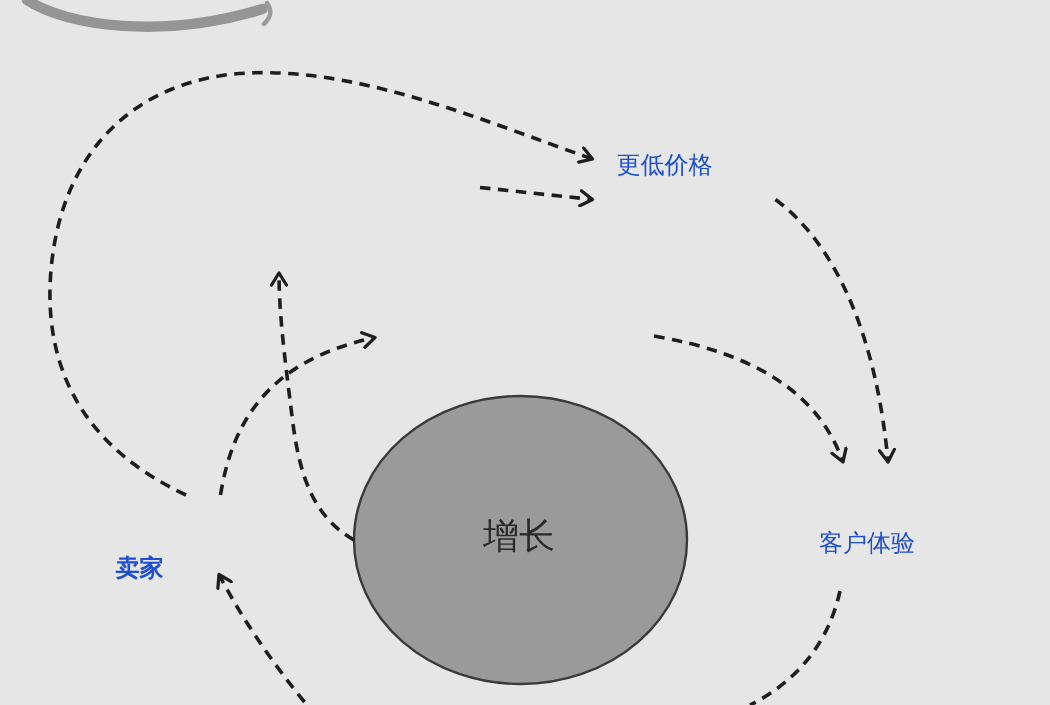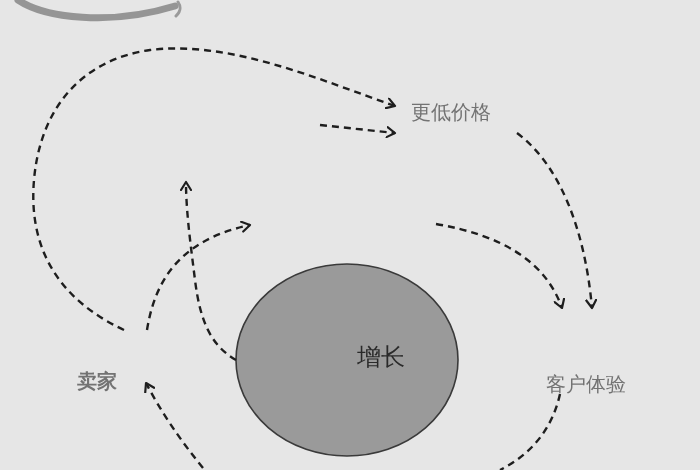--- a/index.html
+++ b/index.html
@@ -5,22 +5,22 @@
     html, body { margin: 0; padding: 0; }
     body {
       width: 700px; height: 470px; overflow: hidden;
       background: #e6e6e6;
       font-family: "DejaVu Sans", "Liberation Sans", sans-serif;
     }
     #canvas { position: relative; width: 700px; height: 470px; }
     svg#diagram { position: absolute; left: 0; top: 0; }
     .label {
       position: absolute;
-      font-size: 20px;
-      color: #737373;
+      font-size: 16px;
+      color: #1d4ed8;
       white-space: nowrap;
       letter-spacing: 0px;
       line-height: 1;
     }
     .center-label {
       font-size: 24px;
       color: #2a2a2a;
     }
   </style>
 </head>
@@ -55,15 +55,15 @@
 
       <path d="M236,360 C210,345 200,320 195,280 C190,240 186,210 186,182" marker-end="url(#chev)"></path>
 
       <path d="M560,394 C552,430 530,455 500,470"></path>
       <path d="M203,468 C180,440 160,410 146,383" marker-end="url(#chev)"></path>
     </g>
   </svg>
 
   <div class="label" style="left:411px; top:102px;">更低价格</div>
   <div class="label" style="left:77px; top:371px;font-weight:bold;">卖家</div>
-  <div class="label" style="left:546px; top:354px;margin-top:20px;">客户体验</div>
-  <div class="label center-label" style="left:322px; top:345px;margin-left:35px;">增长</div>
+  <div class="label" style="left:546px; top:354px;">客户体验</div>
+  <div class="label center-label" style="left:322px; top:345px;">增长</div>
 </div>
 
 </body></html>

